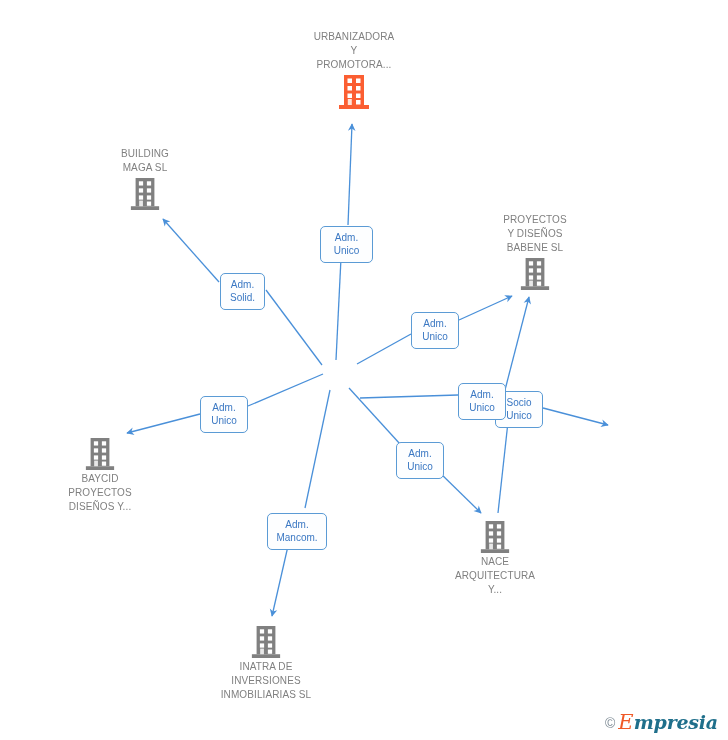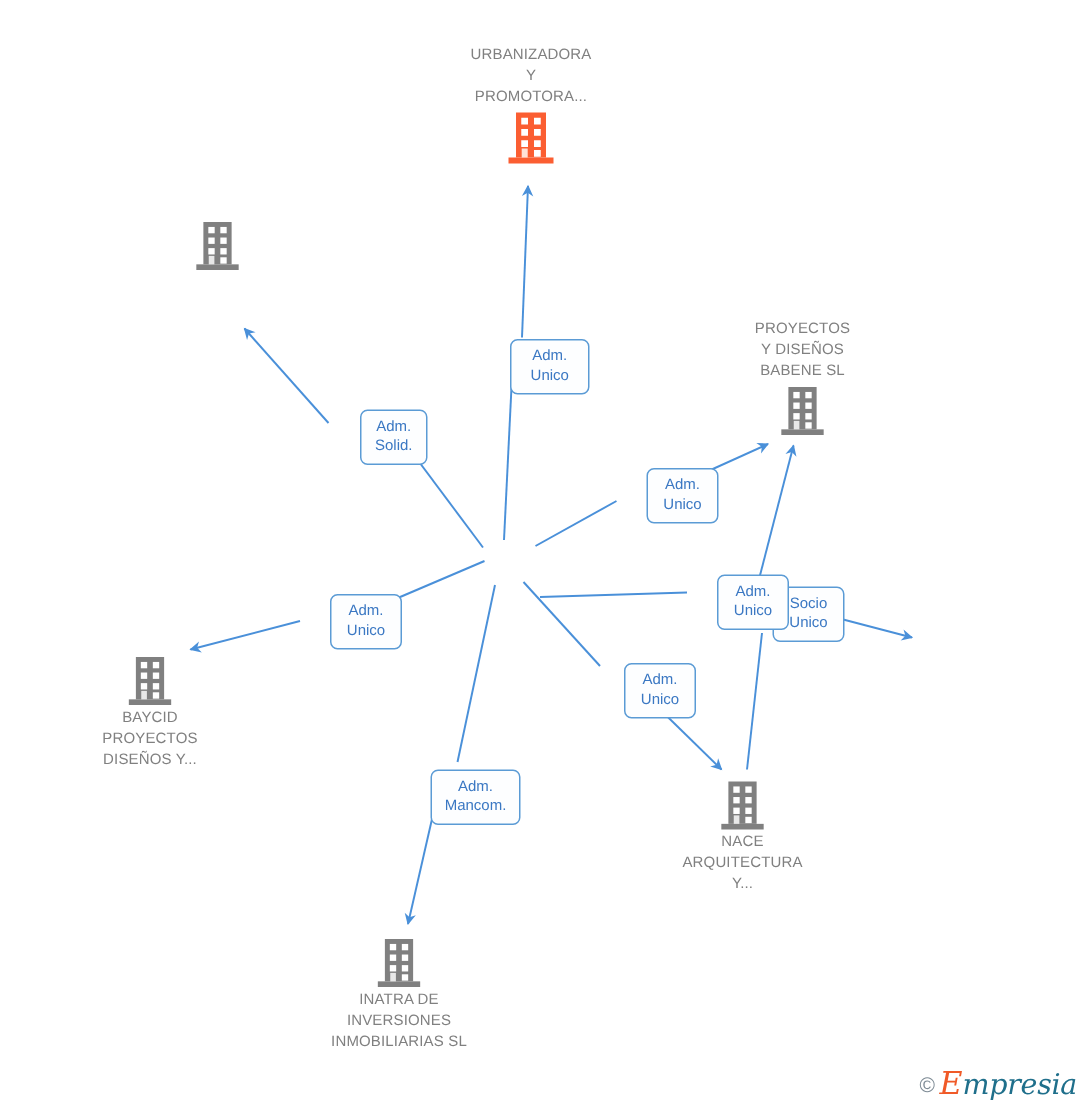--- a/index.html
+++ b/index.html
@@ -54,21 +54,20 @@
     background: #fdfeff;
     border: 1.4px solid #5b9bd5;
     border-radius: 5px;
     color: #3b78c3;
     font-size: 10px;
     line-height: 13px;
     text-align: center;
     padding: 4px 6px 5px 6px;
     white-space: pre-line;
     box-sizing: border-box;
-    margin-left: 20px;
   }
   .edge-label.behind {
     z-index: 5;
   }
   .watermark {
     position: absolute;
     right: 10px;
     bottom: 6px;
     font-size: 17px;
     line-height: 20px;
@@ -86,20 +85,21 @@
     font-family: "DejaVu Serif", serif;
     font-style: italic;
     font-size: 21px;
   }
   .watermark .wm-rest {
     color: #1f6f8b;
     font-family: "DejaVu Serif", serif;
     font-style: italic;
     font-size: 19px;
     letter-spacing: -0.2px;
+    font-weight: bold;
   }
 </style>
 </head>
 <body>
 
 <div id="canvas">
 
   <svg id="edge-layer" viewBox="0 0 728 740">
     <defs>
       <marker id="arrow" viewBox="0 0 12 12" refX="10" refY="6" markerWidth="7" markerHeight="7" orient="auto-start-reverse">
@@ -149,20 +149,22 @@
         <rect x="19" y="12" width="4.5" height="4.5" fill="#ffffff"></rect>
         <rect x="10.5" y="19.5" width="4.5" height="4.5" fill="#ffffff"></rect>
         <rect x="19" y="19.5" width="4.5" height="4.5" fill="#ffffff"></rect>
         <rect x="19" y="26" width="4.5" height="4.5" fill="#ffffff"></rect>
         <rect x="10.8" y="25" width="4" height="6" fill="#ffe3d8"></rect>
       </svg>
     </span>
   </div>
 
   <div class="node caption-above" style="left:145px; top:147px;">
+    <span class="caption">BUILDING
+MAGA SL</span>
     <span class="glyph">
       <svg width="32" height="34" viewBox="0 0 34 36">
         <rect x="7" y="1" width="20" height="30" fill="#808080"></rect>
         <rect x="2" y="31" width="30" height="4" fill="#808080"></rect>
         <rect x="10.5" y="4.5" width="4.5" height="4.5" fill="#ffffff"></rect>
         <rect x="19" y="4.5" width="4.5" height="4.5" fill="#ffffff"></rect>
         <rect x="10.5" y="12" width="4.5" height="4.5" fill="#ffffff"></rect>
         <rect x="19" y="12" width="4.5" height="4.5" fill="#ffffff"></rect>
         <rect x="10.5" y="19.5" width="4.5" height="4.5" fill="#ffffff"></rect>
         <rect x="19" y="19.5" width="4.5" height="4.5" fill="#ffffff"></rect>

